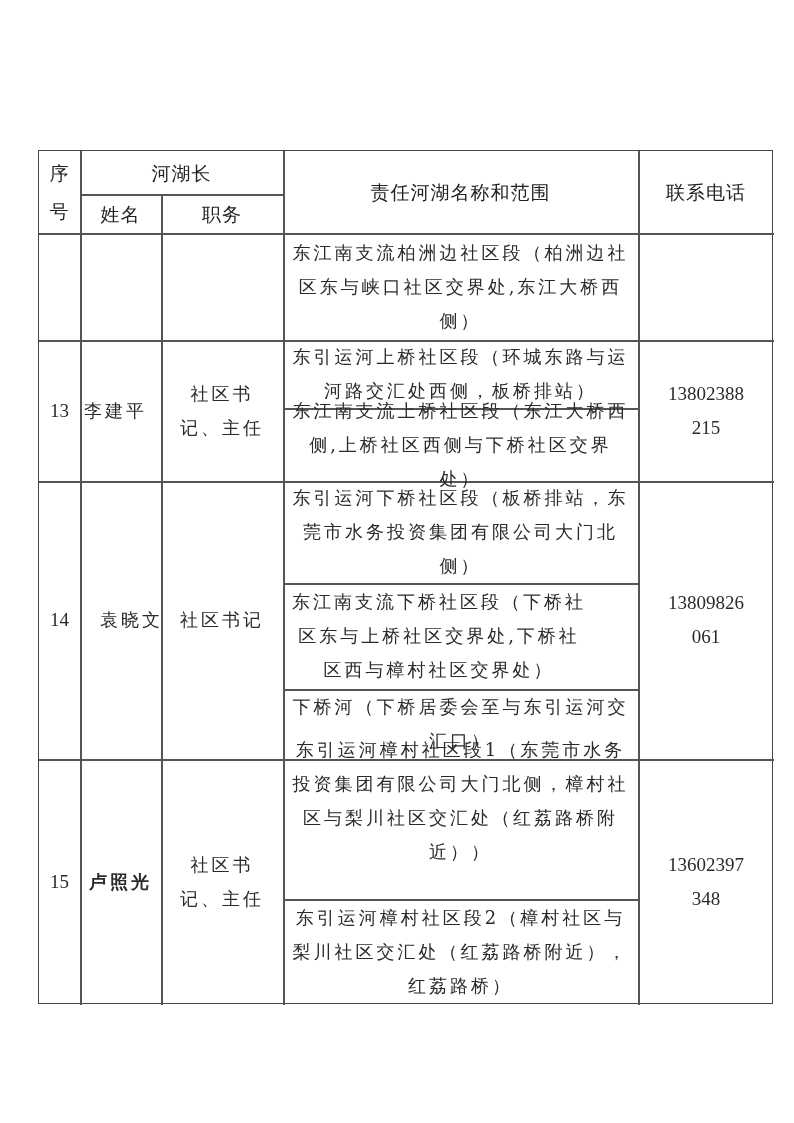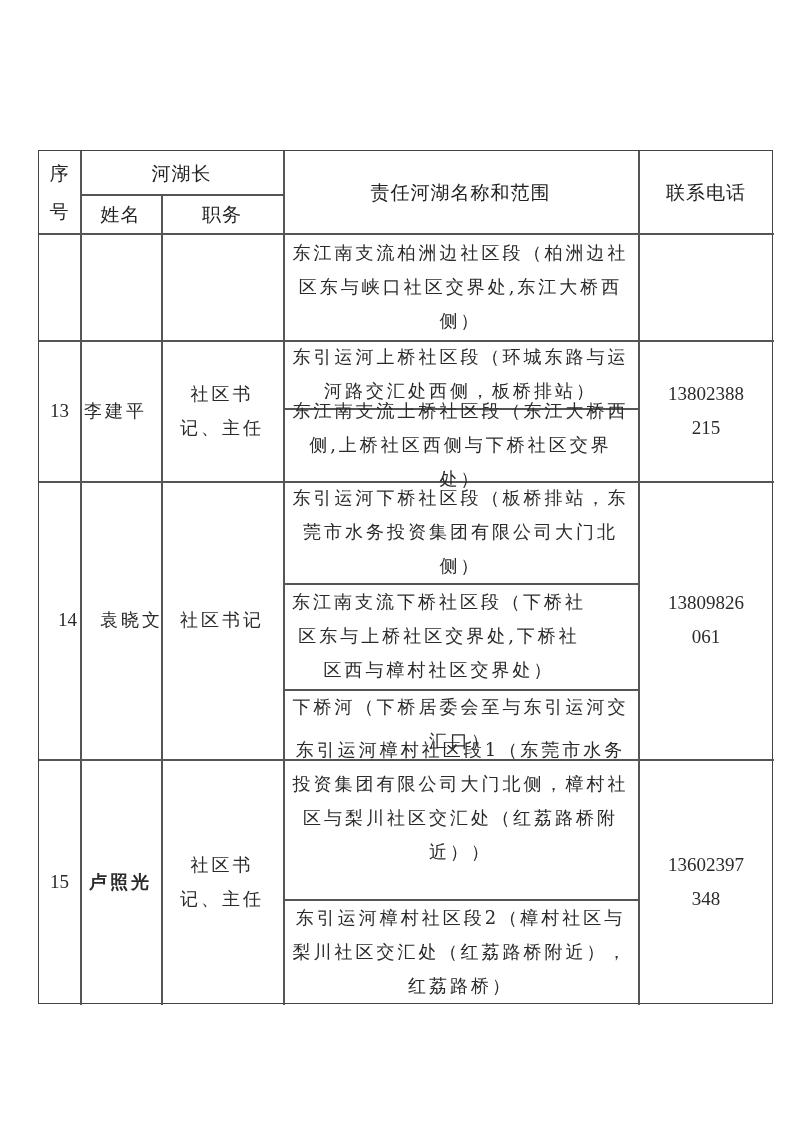--- a/index.html
+++ b/index.html
@@ -45,21 +45,21 @@
 
   <div class="cell desc" style="left:244px; top:82px; width:355px; height:107px;">东江南支流柏洲边社区段（柏洲边社区东与峡口社区交界处,东江大桥西侧）</div>
 
   <div class="cell num" style="left:0; top:189px; width:41px; height:141px;">13</div>
   <div class="cell" style="left:41px; top:189px; width:71px; height:141px;">李建平</div>
   <div class="cell" style="left:122px; top:189px; width:122px; height:141px; padding:0 14px;">社区书记、主任</div>
   <div class="cell desc" style="left:244px; top:189px; width:355px; height:68px;">东引运河上桥社区段（环城东路与运河路交汇处西侧，板桥排站）</div>
   <div class="cell desc" style="left:244px; top:257px; width:355px; height:73px;border-radius:18px;">东江南支流上桥社区段（东江大桥西侧,上桥社区西侧与下桥社区交界处）</div>
   <div class="cell num" style="left:599px; top:189px; width:136px; height:141px; padding:0 30px; word-break:break-all;">13802388215</div>
 
-  <div class="cell num" style="left:8px; top:330px; width:41px; height:278px;">14</div>
+  <div class="cell num" style="left:0; top:330px; width:41px; height:278px;">14</div>
   <div class="cell" style="left:41px; top:330px; width:103px; height:278px;">袁晓文</div>
   <div class="cell" style="left:122px; top:330px; width:122px; height:278px;">社区书记</div>
   <div class="cell desc" style="left:244px; top:330px; width:355px; height:102px;">东引运河下桥社区段（板桥排站，东莞市水务投资集团有限公司大门北侧）</div>
   <div class="cell desc" style="left:244px; top:432px; width:312px; height:106px;border-radius:13px;">东江南支流下桥社区段（下桥社区东与上桥社区交界处,下桥社区西与樟村社区交界处）</div>
   <div class="cell desc" style="left:244px; top:538px; width:355px; height:70px;">下桥河（下桥居委会至与东引运河交汇口）</div>
   <div class="cell num" style="left:599px; top:330px; width:136px; height:278px; padding:0 30px; word-break:break-all;">13809826061</div>
 
   <div class="cell num" style="left:0; top:608px; width:41px; height:246px;">15</div>
   <div class="cell" style="left:41px; top:608px; width:81px; height:246px;font-weight:bold;">卢照光</div>
   <div class="cell" style="left:122px; top:608px; width:122px; height:246px; padding:0 14px;">社区书记、主任</div>

